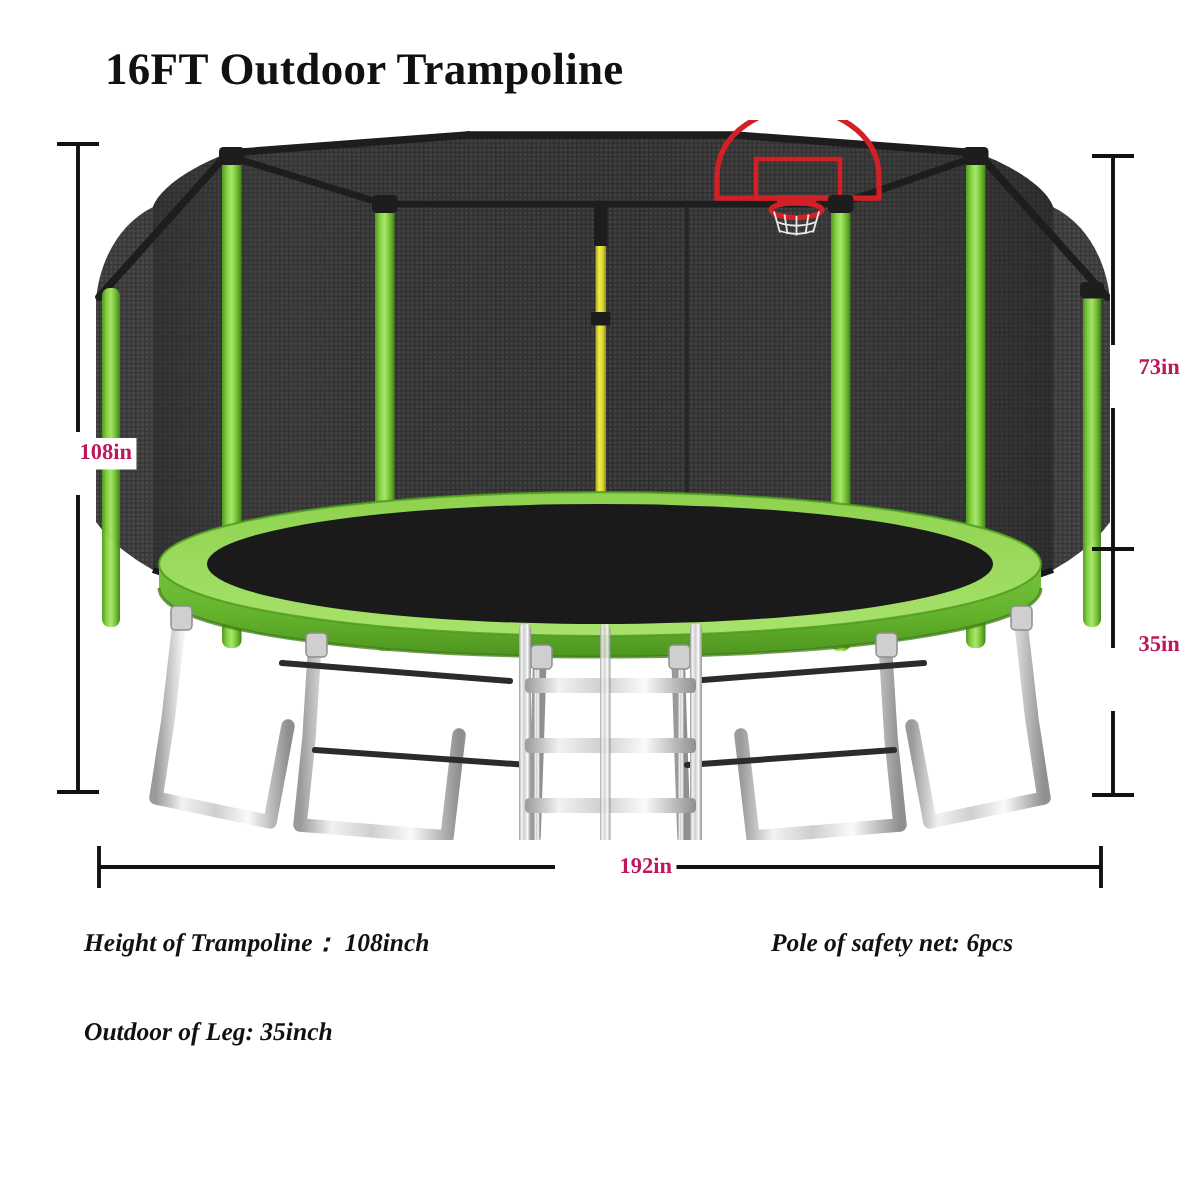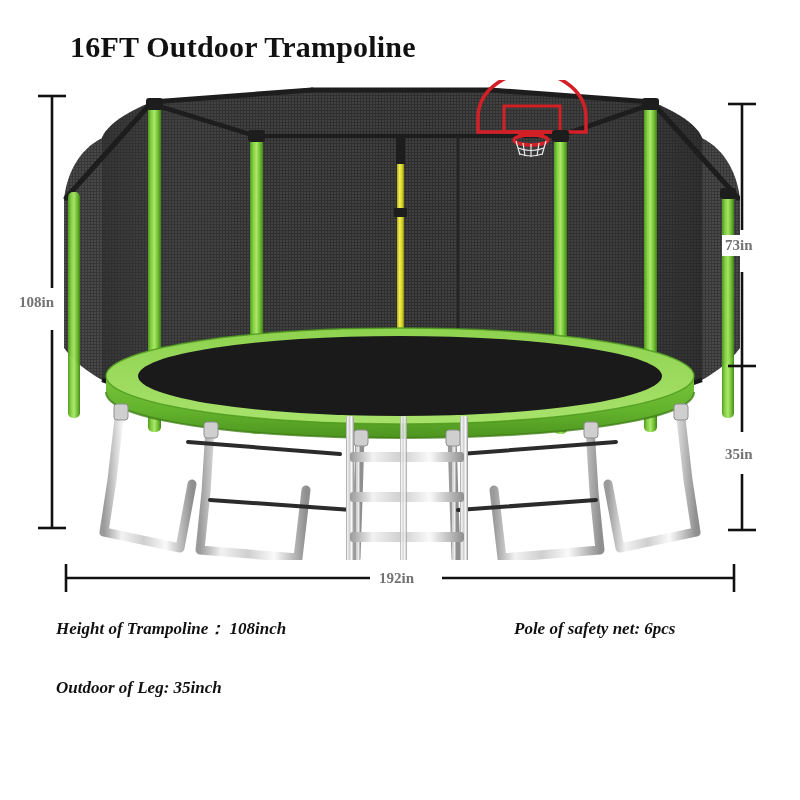--- a/index.html
+++ b/index.html
@@ -30,28 +30,29 @@
 
   
   .dimlayer{position:absolute;inset:0;}
   .dimlayer svg{display:block;width:800px;height:800px;}
 
   .dimlabel{
     position:absolute;
     font-family:"Liberation Serif",serif;
     font-weight:700;
     font-size:15px;
-    color:#737373;
+    color:#be185d;
     background:#fff;
     padding:2px 3px;
     white-space:nowrap;
+    margin-left:34px;
   }
   #lbl-108{left:16px;top:292px;}
   #lbl-73{left:722px;top:235px;}
-  #lbl-35{left:722px;top:444px;}
+  #lbl-35{left:722px;top:420px;}
   #lbl-192{left:376px;top:568px;}
 
   
   .speccol{position:absolute;}
   #spec-left{left:56px;top:620px;width:420px;}
   #spec-right{left:514px;top:620px;width:280px;}
   .specline{
     font-family:"Liberation Serif",serif;
     font-weight:700;
     font-size:17px;

